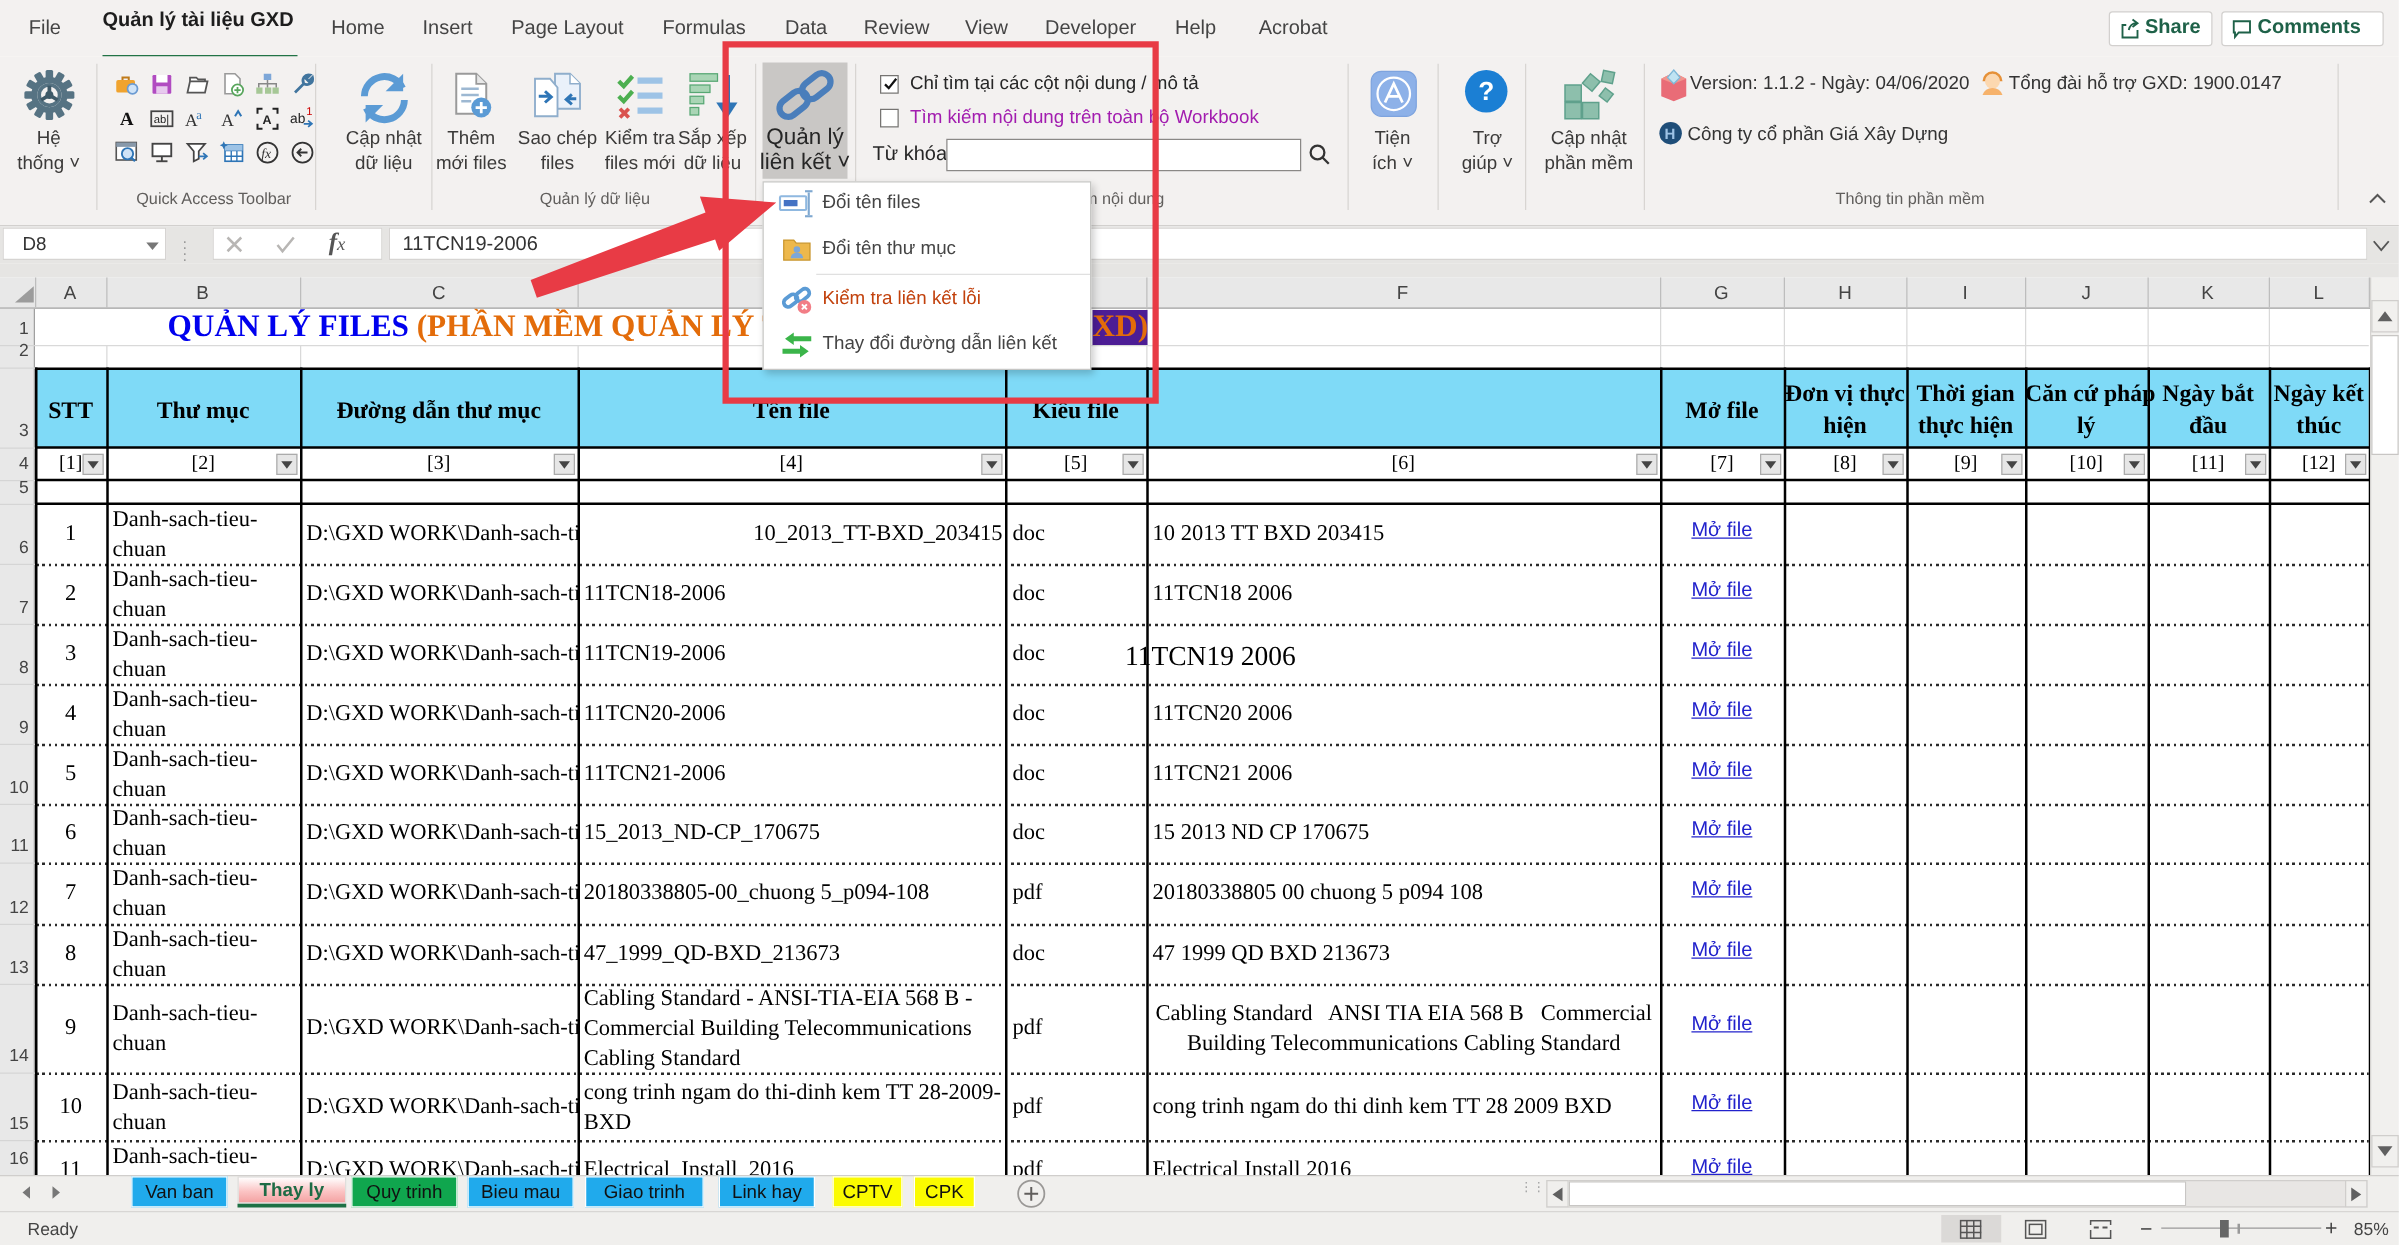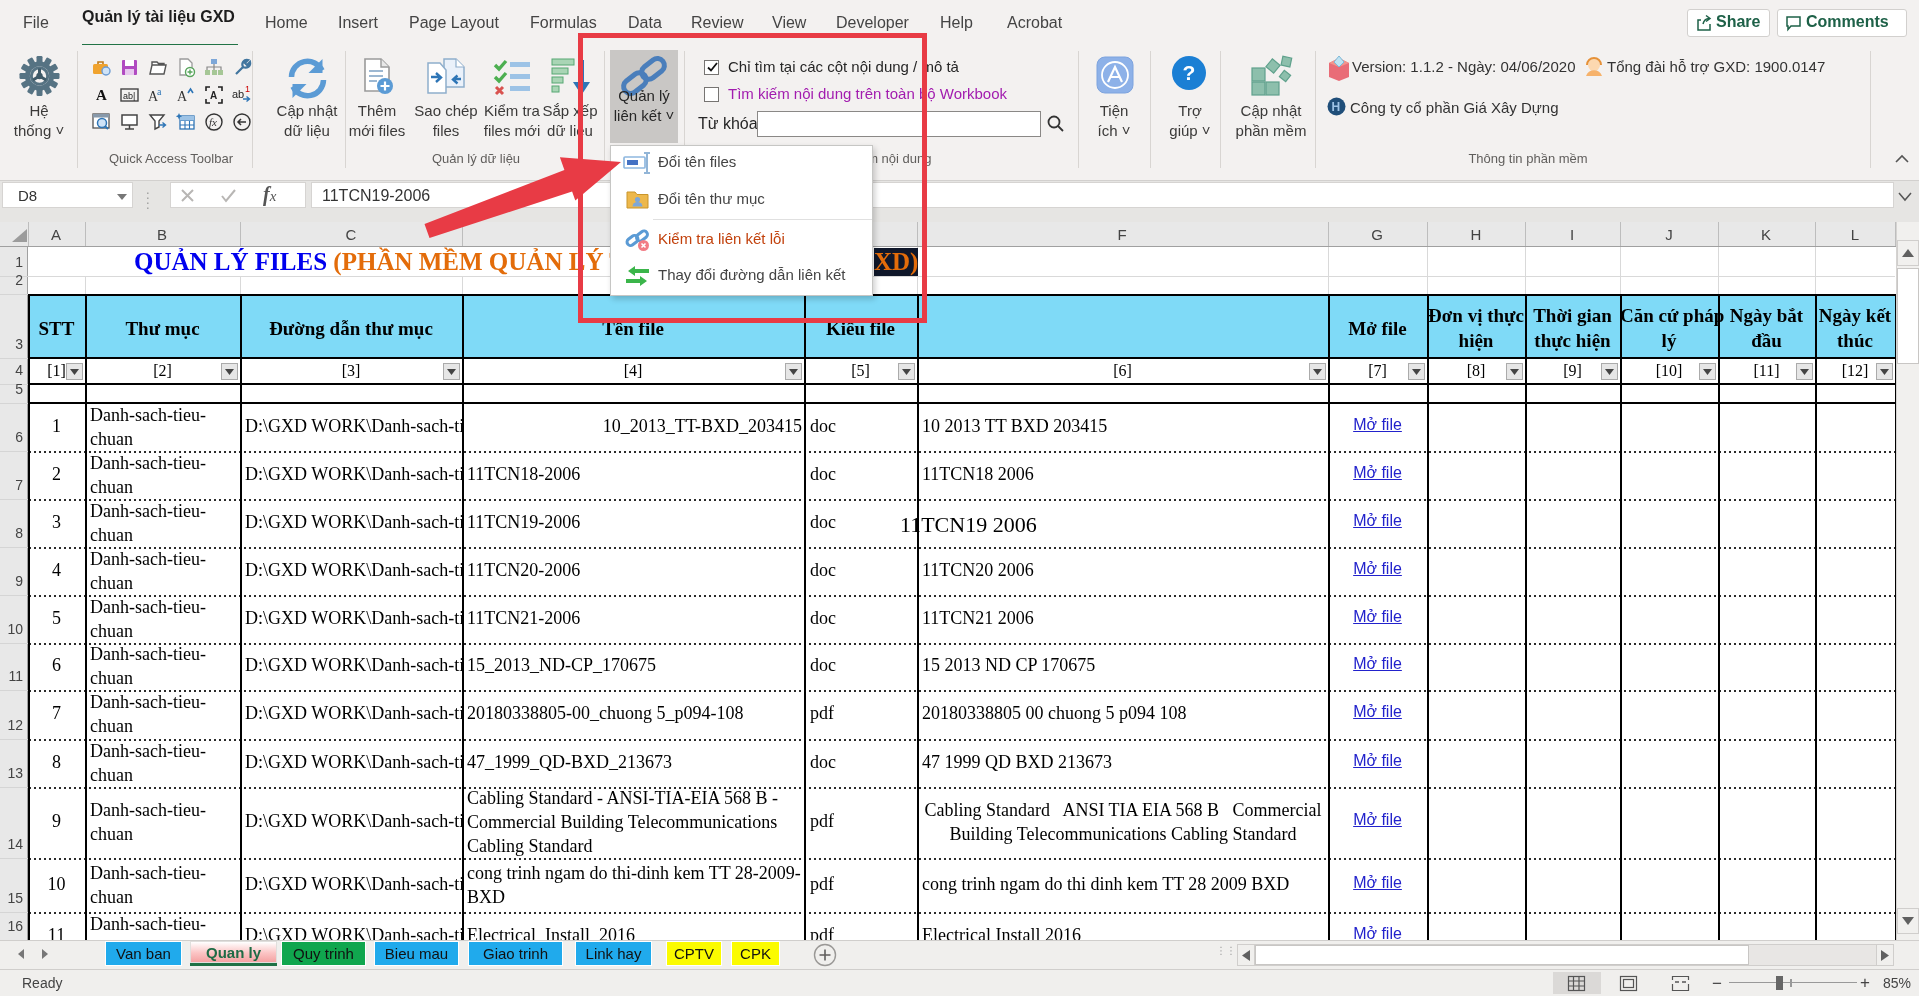--- a/index.html
+++ b/index.html
@@ -206,21 +206,21 @@
     <path d="M31.5 38 L23 25 H40 Z" fill="#2e75b6"></path>
   </svg>
 <div style="left:515px;top:101px;width:110px;font-size:15px;color:#3b3a39;line-height:20px;" class="ct">Sắp xếp<br>dữ liệu</div>
 <div style="left:610px;top:50px;width:68px;height:93px;background:#c9c7c5;"></div>
 <svg style="left:621px;top:53px;" width="46" height="46" viewBox="0 0 46 46">
     <g fill="none" stroke="#4a7ebb" stroke-width="5" transform="rotate(-38 23 23)">
       <rect x="-1" y="16" width="25" height="14" rx="7"></rect>
       <rect x="22" y="16" width="25" height="14" rx="7"></rect>
     </g>
   </svg>
-<div style="left:589px;top:86px;width:110px;font-size:15px;color:#262626;line-height:20px;" class="ct">Quản lý<br>liên kết ˅</div>
+<div style="left:589px;top:99px;width:110px;font-size:18px;color:#262626;line-height:20px;" class="ct">Quản lý<br>liên kết ˅</div>
 <div style="left:704px;top:60px;width:15px;height:15px;background:#fff;border:1px solid #767472;"></div>
 <svg style="left:705px;top:60px;" width="15" height="15" viewBox="0 0 15 15">
     <path d="M3 7.5 L6 10.5 L12 3" fill="none" stroke="#111" stroke-width="1.8"></path>
   </svg>
 <div style="left:728px;top:58px;font-size:15px;color:#262626;">Chỉ tìm tại các cột nội dung / mô tả</div>
 <div style="left:704px;top:87px;width:15px;height:15px;background:#fff;border:1px solid #767472;"></div>
 <div style="left:728px;top:85px;font-size:15px;color:#a21caf;">Tìm kiếm nội dung trên toàn bộ Workbook</div>
 <div style="left:698px;top:115px;font-size:16px;color:#262626;">Từ khóa</div>
 <div style="left:757px;top:111px;width:284px;height:26px;background:#fff;border:1px solid #8a8886;"></div>
 <svg style="left:1046px;top:114px;" width="20" height="20" viewBox="0 0 20 20">
@@ -359,21 +359,21 @@
 <div style="left:1427px;top:0px;width:1px;height:47px;background:#d9d9d9;"></div>
 <div style="left:1525px;top:0px;width:1px;height:47px;background:#d9d9d9;"></div>
 <div style="left:1620px;top:0px;width:1px;height:47px;background:#d9d9d9;"></div>
 <div style="left:1718px;top:0px;width:1px;height:47px;background:#d9d9d9;"></div>
 <div style="left:1815px;top:0px;width:1px;height:47px;background:#d9d9d9;"></div>
 <div style="left:85px;top:29px;width:1px;height:18px;background:#d9d9d9;"></div>
 <div style="left:240px;top:29px;width:1px;height:18px;background:#d9d9d9;"></div>
 <div style="left:462px;top:29px;width:1px;height:18px;background:#d9d9d9;"></div>
 <div style="left:804px;top:29px;width:1px;height:18px;background:#d9d9d9;"></div>
 <div style="left:134px;top:1px;height:29px;font-size:25px;font-weight:bold;white-space:nowrap;line-height:28px;" class="ser"><span style="position:static;color:#0000ee;">QUẢN LÝ FILES </span><span style="position:static;color:#e36c0a;">(PHẦN MỀM QUẢN LÝ TÀI LIỆU GXD)</span></div>
-<div style="left:874px;top:1px;height:28px;font-size:25px;font-weight:bold;color:#e36c0a;line-height:28px;background:#0f172a;" class="ser">XD)</div>
+<div style="left:874px;top:1px;height:28px;font-size:25px;font-weight:bold;color:#e36c0a;line-height:28px;background:#4c1d95;" class="ser">XD)</div>
 <div style="left:28px;top:48px;width:1867px;height:63px;background:#7fdaf7;"></div>
 <div style="left:28px;top:47px;width:1868px;height:2px;background:#000;"></div>
 <div style="left:28px;top:110px;width:1868px;height:2px;background:#000;"></div>
 <div style="left:28px;top:136px;width:1868px;height:2px;background:#000;"></div>
 <div style="left:28px;top:155px;width:1868px;height:2px;background:#000;"></div>
 <div style="left:29px;top:204px;width:1866px;height:2px;background:repeating-linear-gradient(90deg,#2a2a2a 0 2px,transparent 2px 5px);"></div>
 <div style="left:29px;top:252px;width:1866px;height:2px;background:repeating-linear-gradient(90deg,#2a2a2a 0 2px,transparent 2px 5px);"></div>
 <div style="left:29px;top:300px;width:1866px;height:2px;background:repeating-linear-gradient(90deg,#2a2a2a 0 2px,transparent 2px 5px);"></div>
 <div style="left:29px;top:348px;width:1866px;height:2px;background:repeating-linear-gradient(90deg,#2a2a2a 0 2px,transparent 2px 5px);"></div>
 <div style="left:29px;top:396px;width:1866px;height:2px;background:repeating-linear-gradient(90deg,#2a2a2a 0 2px,transparent 2px 5px);"></div>
@@ -556,21 +556,21 @@
   </svg>
 <div style="left:0;top:940px;width:1919px;height:30px;background:#f0efed;border-top:1px solid #d0cecc;border-bottom:1px solid #d0cecc;"></div>
 <svg style="left:16px;top:948px;" width="34" height="12" viewBox="0 0 34 12">
     <path d="M8 1 L2 6 L8 11 Z" fill="#777"></path>
     <path d="M26 1 L32 6 L26 11 Z" fill="#777"></path>
   </svg>
 <div style="left:105px;top:941px;width:77px;height:25px;background:#20aaec;border:1px solid #fff;"></div>
 <div style="left:105px;top:945px;width:77px;font-size:15px;color:#111;" class="ct">Van ban</div>
 <div style="left:190px;top:941px;width:87px;height:22px;background:linear-gradient(#ffffff,#fbc4c4 55%,#f4a2a2);border:1px solid #e0dedc;"></div>
 <div style="left:190px;top:963px;width:87px;height:3px;background:#1e7145;"></div>
-<div style="left:190px;top:944px;width:87px;font-size:15px;font-weight:bold;color:#1e6b45;" class="ct">Quan ly</div>
+<div style="left:190px;top:944px;width:87px;font-size:15px;font-weight:bold;color:#1e6b45;" class="ct">Thay ly</div>
 <div style="left:281px;top:941px;width:85px;height:25px;background:#10a64e;border:1px solid #fff;"></div>
 <div style="left:281px;top:945px;width:85px;font-size:15px;color:#111;" class="ct">Quy trinh</div>
 <div style="left:374px;top:941px;width:85px;height:25px;background:#20aaec;border:1px solid #fff;"></div>
 <div style="left:374px;top:945px;width:85px;font-size:15px;color:#111;" class="ct">Bieu mau</div>
 <div style="left:468px;top:941px;width:95px;height:25px;background:#20aaec;border:1px solid #fff;"></div>
 <div style="left:468px;top:945px;width:95px;font-size:15px;color:#111;" class="ct">Giao trinh</div>
 <div style="left:575px;top:941px;width:77px;height:25px;background:#20aaec;border:1px solid #fff;"></div>
 <div style="left:575px;top:945px;width:77px;font-size:15px;color:#111;" class="ct">Link hay</div>
 <div style="left:666px;top:941px;width:56px;height:25px;background:#fbfb00;border:1px solid #fff;"></div>
 <div style="left:666px;top:945px;width:56px;font-size:15px;color:#111;" class="ct">CPTV</div>

